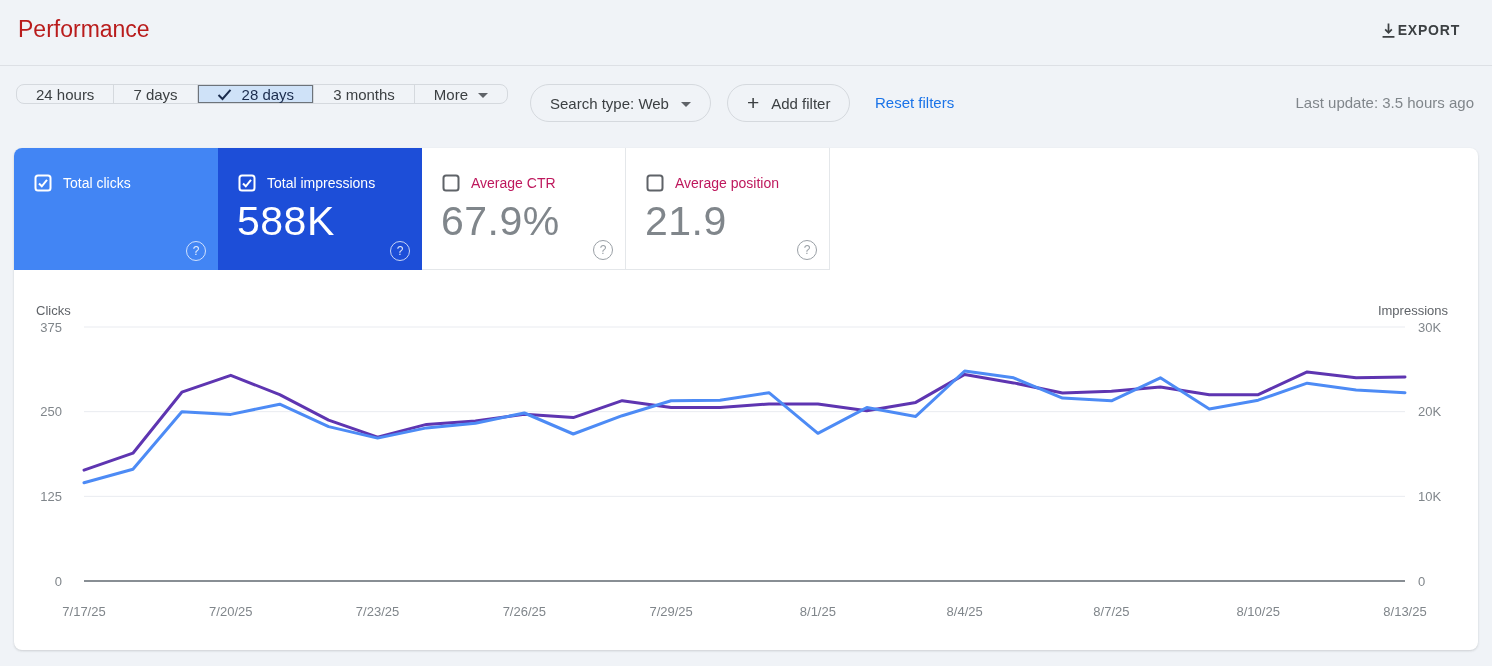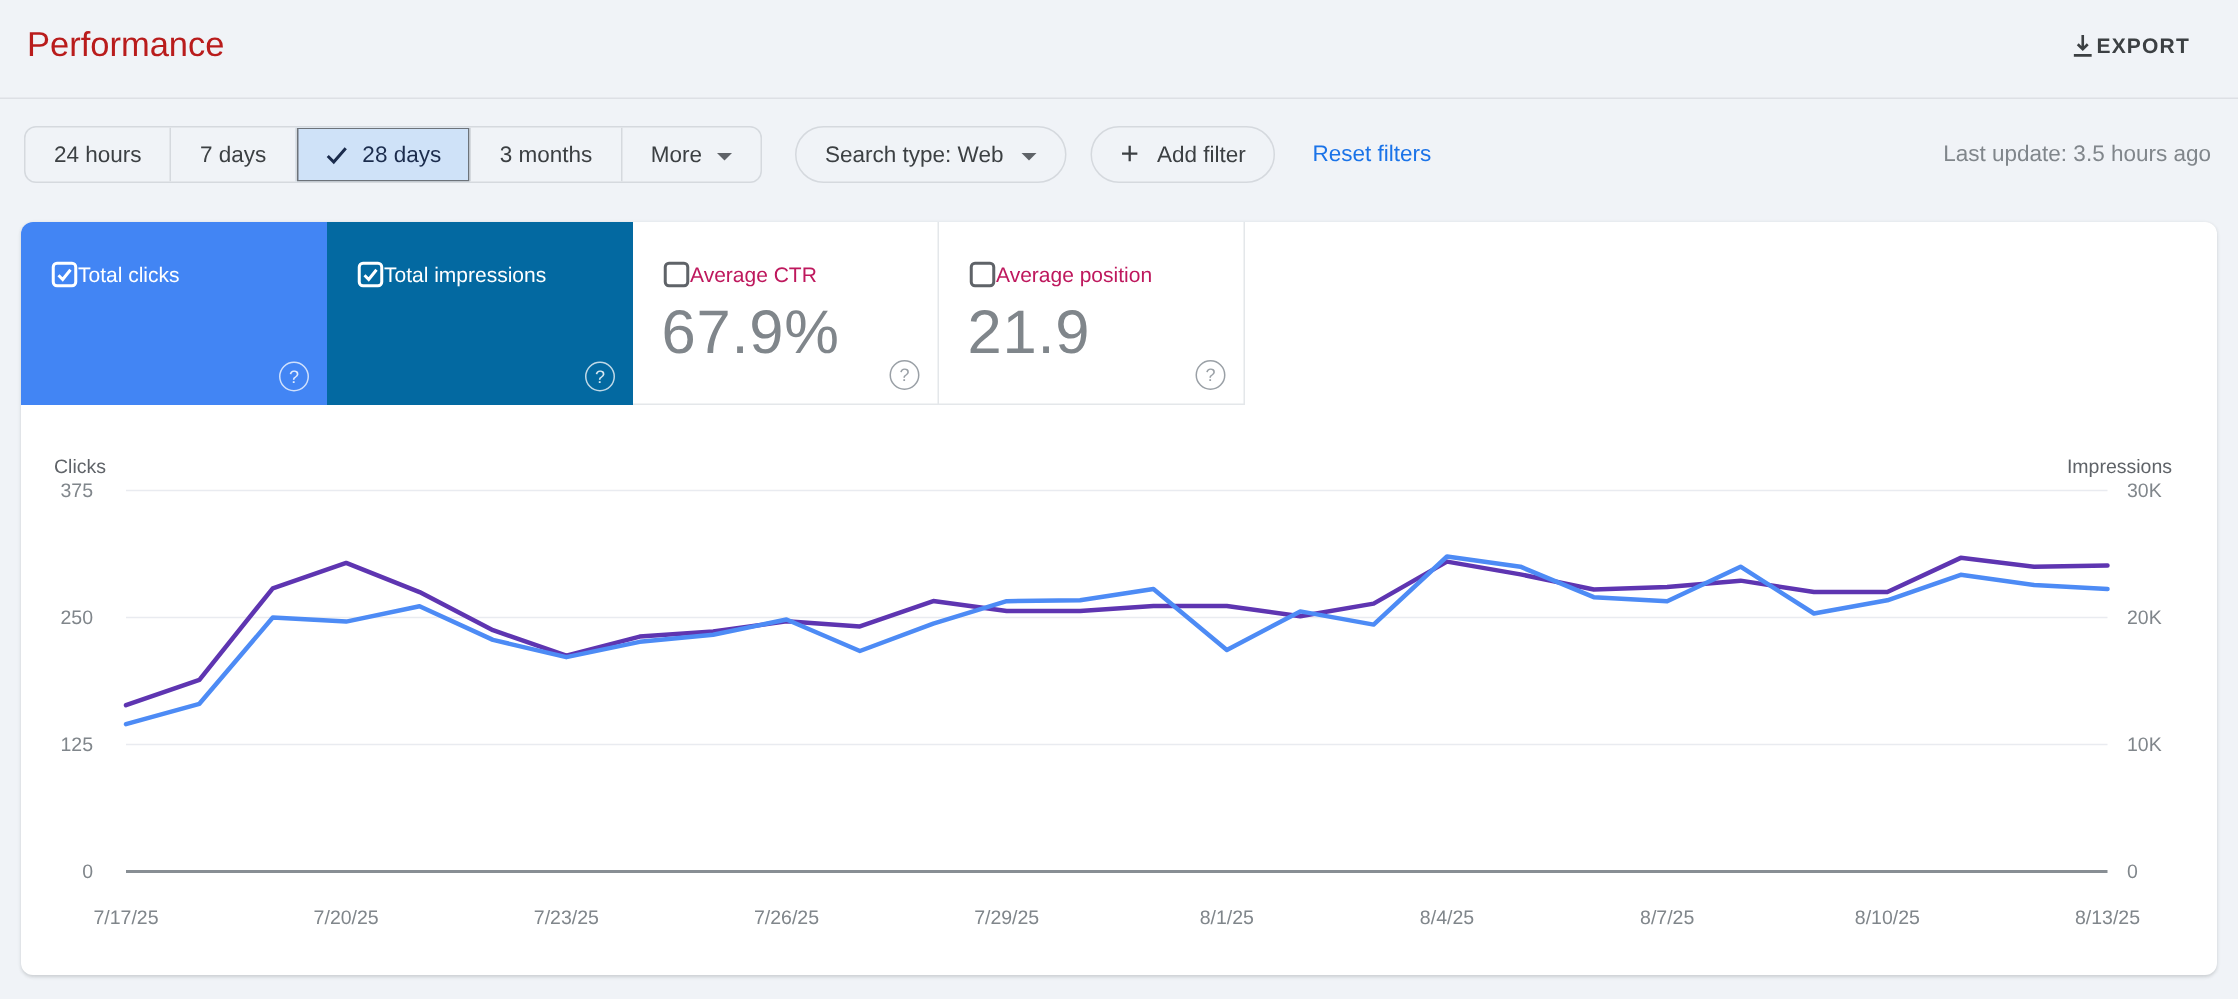--- a/index.html
+++ b/index.html
@@ -25,21 +25,21 @@
     background:none;border:none;cursor:pointer;
     font-family:inherit;font-size:14px;font-weight:700;
     letter-spacing:.8px;color:#3c4043;
   }
   .export-btn svg{display:block;}
   .header-divider{
     position:absolute;left:0;right:0;top:65px;height:1px;background:#dde0e5;
   }
   
   .seg-group{
-    position:absolute;left:16px;top:84px;height:38px;
+    position:absolute;left:16px;top:84px;height:20px;
     display:flex;border:1px solid #d5d9de;border-radius:8px;
     box-sizing:border-box;overflow:hidden;background:transparent;
   }
   .seg{
     display:flex;align-items:center;justify-content:center;gap:10px;
     padding:0 19px;border:none;background:transparent;cursor:pointer;
     font-family:inherit;font-size:15px;color:#3c4043;
     border-left:1px solid #d5d9de;white-space:nowrap;
   }
   .seg:first-child{border-left:none;}
@@ -80,21 +80,21 @@
   }
   .metric-card{
     position:absolute;top:0;width:204px;height:122px;box-sizing:border-box;cursor:pointer;
   }
   .metric-card.c0{left:0;background:#4285f4;border-radius:8px 0 0 0;}
   .metric-card.c1{left:204px;background:#5e35b1;}
   .metric-card.c2{left:408px;background:#fff;border-right:1px solid #e4e7ea;border-bottom:1px solid #e4e7ea;}
   .metric-card.c3{left:612px;background:#fff;border-right:1px solid #e4e7ea;border-bottom:1px solid #e4e7ea;}
   .cb-row{
     position:absolute;left:20px;top:26px;
-    display:flex;align-items:center;
+    display:flex;align-items:center;gap:11px;
   }
   .cb-row .label{font-size:14px;}
   .metric-card.colored .label{color:#fff;}
   .metric-card.plain .label{color:#be185d;}
   .metric-value{
     position:absolute;left:19px;top:50px;
     font-size:41px;font-weight:400;line-height:1.15;letter-spacing:.5px;
   }
   .metric-card.colored .metric-value{color:#fff;}
   .metric-card.plain .metric-value{color:#80868b;}
@@ -173,30 +173,31 @@
           <svg width="18" height="18" viewBox="0 0 18 18" fill="none">
             <rect x="1.5" y="1.5" width="15" height="15" rx="2.5" stroke="#fff" stroke-width="2"></rect>
             <path d="M5 9.5l2.8 2.8L13 5.8" stroke="#fff" stroke-width="2" fill="none"></path>
           </svg>
         </span>
         <span class="label">Total clicks</span>
       </div>
       <div class="help-icon">?</div>
     </div>
 
-    <div class="metric-card c1 colored" style="background: #0369a1;">
+    <div class="metric-card c1 colored" style="background: #1d4ed8;">
       <div class="cb-row">
         <span style="line-height:0;">
           <svg width="18" height="18" viewBox="0 0 18 18" fill="none">
             <rect x="1.5" y="1.5" width="15" height="15" rx="2.5" stroke="#fff" stroke-width="2"></rect>
             <path d="M5 9.5l2.8 2.8L13 5.8" stroke="#fff" stroke-width="2" fill="none"></path>
           </svg>
         </span>
         <span class="label">Total impressions</span>
       </div>
+      <div class="metric-value">588K</div>
       <div class="help-icon">?</div>
     </div>
 
     <div class="metric-card c2 plain">
       <div class="cb-row">
         <span style="line-height:0;">
           <svg width="18" height="18" viewBox="0 0 18 18" fill="none">
             <rect x="1.5" y="1.5" width="15" height="15" rx="2.5" stroke="#5f6368" stroke-width="2"></rect>
           </svg>
         </span>

